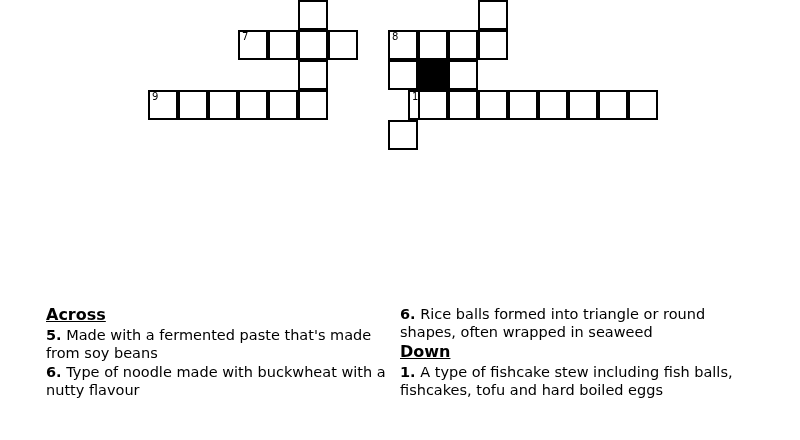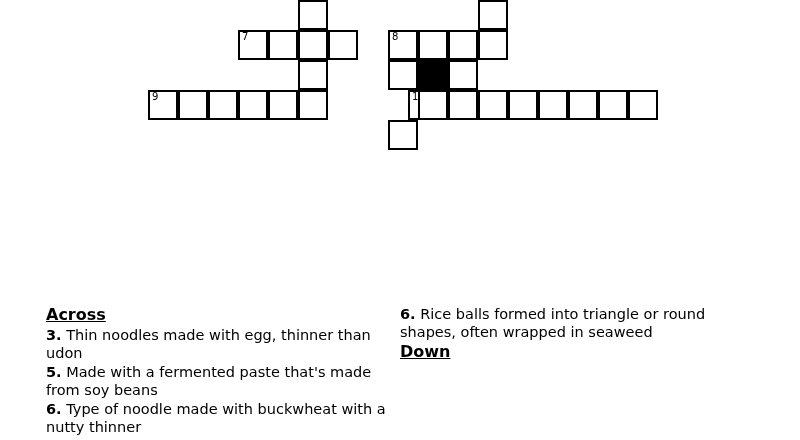--- a/index.html
+++ b/index.html
@@ -118,40 +118,40 @@
     <div class="cell" style="left: 598px; top: 90px; width: 30px; height: 30px;"></div>
     <div class="cell" style="left: 628px; top: 90px; width: 30px; height: 30px;"></div>
     <div class="cell" style="left: 388px; top: 120px; width: 30px; height: 30px;"></div>
   </div>
 
 <div id="clues">
 
   <div class="clue-col" id="col-left">
     <div class="clue-heading">Across</div>
 
-    <p class="clue">
-      <span class="cnum">3.</span>
-      <span>Thin noodles made with egg, thinner than udon</span>
-    </p>
 
     <p class="clue">
       <span class="cnum">5.</span>
       <span>Made with a fermented paste that's made from soy beans</span>
     </p>
 
     <p class="clue">
       <span class="cnum">6.</span>
-      <span>Type of noodle made with buckwheat with a nutty thinner</span>
+      <span>Type of noodle made with buckwheat with a nutty flavour</span>
     </p>
   </div>
 
   <div class="clue-col" id="col-right">
     <p class="clue">
       <span class="cnum">6.</span>
       <span>Rice balls formed into triangle or round shapes, often wrapped in seaweed</span>
     </p>
 
     <div class="clue-heading">Down</div>
 
+    <p class="clue">
+      <span class="cnum">1.</span>
+      <span>A type of fishcake stew including fish balls, fishcakes, tofu and hard boiled eggs</span>
+    </p>
 
   </div>
 
 </div>
 
 </body></html>

